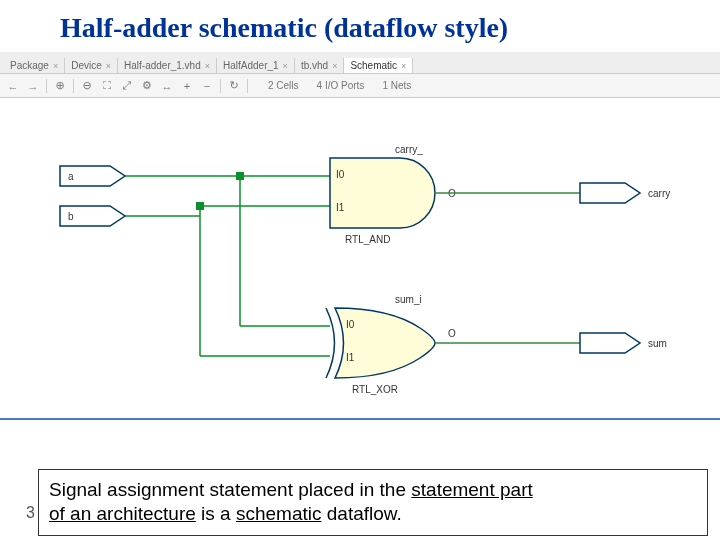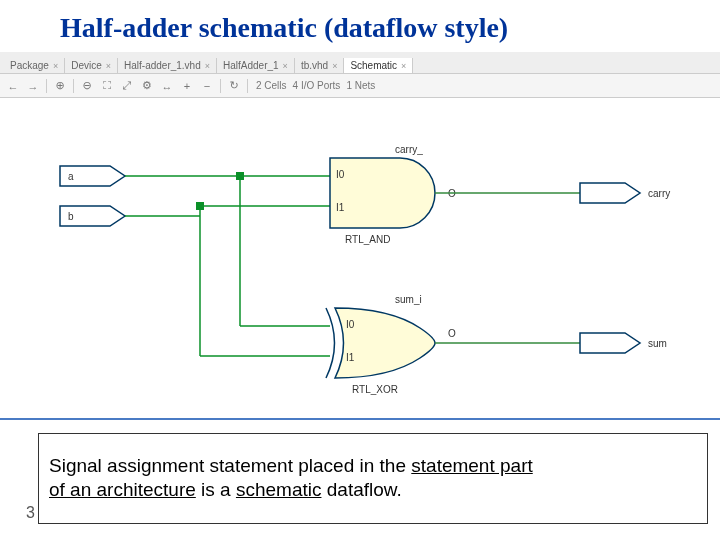--- a/index.html
+++ b/index.html
@@ -6,31 +6,31 @@
 body{width:720px;height:540px;font-family:Arial,sans-serif;background:#fff;position:relative;overflow:hidden}
 .title{font-family:"Comic Sans MS",cursive;font-size:28px;font-weight:bold;color:#003399;padding:12px 0 8px 60px}
 .editor{border-bottom:2px solid #4a7bc4;margin:0 0 0 0}
 .tabbar{height:22px;background:#eee;border-bottom:1px solid #ccc;display:flex;align-items:flex-end;font-size:10px;color:#666;padding-left:4px}
 .tab{padding:2px 6px;border-right:1px solid #ccc;display:flex;align-items:center;gap:4px}
 .tab.active{background:#fff;font-weight:normal;color:#333}
 .tab-close{color:#999;cursor:pointer;font-size:9px}
 .toolbar{height:24px;background:#f5f5f5;border-bottom:1px solid #ccc;display:flex;align-items:center;font-size:10px;color:#666;padding-left:4px;gap:2px}
 .tbtn{width:18px;height:18px;display:flex;align-items:center;justify-content:center;color:#777;font-size:11px;cursor:pointer}
 .tsep{width:1px;height:14px;background:#ccc;margin:0 2px}
-.tinfo{font-size:10px;color:#777;margin-left:4px}
+.tinfo{font-size:10px;color:#777;margin-left:16px}
 .canvas{height:320px;background:#fff;position:relative}
 svg.schematic{width:100%;height:100%}
 .lbl{font-size:10px;fill:#333}
 .port{fill:#fff;stroke:#003863;stroke-width:1.5}
 .gate{fill:#fffcd8;stroke:#003863;stroke-width:1.5}
 .wire{stroke:#0a9028;stroke-width:1.5;fill:none}
 .outwire{stroke:#348a3e;stroke-width:1.5;fill:none}
 .node{fill:#0a9028}
 .gatelbl{font-size:10px;fill:#333}
-.footer{position:absolute;left:38px;right:12px;bottom:16px;border:1.5px solid #333;padding:20px 10px;font-size:19px;line-height:1.3}
+.footer{position:absolute;left:38px;right:12px;bottom:4px;border:1.5px solid #333;padding:8px 10px;font-size:19px;line-height:1.3}
 .pagenum{position:absolute;left:26px;bottom:18px;font-size:16px;color:#555}
 .ul{text-decoration:underline}
 </style>
 </head>
 <body>
 
 <div class="title">Half-adder schematic (dataflow style)</div>
 
 <div class="editor">
   <div class="tabbar">

